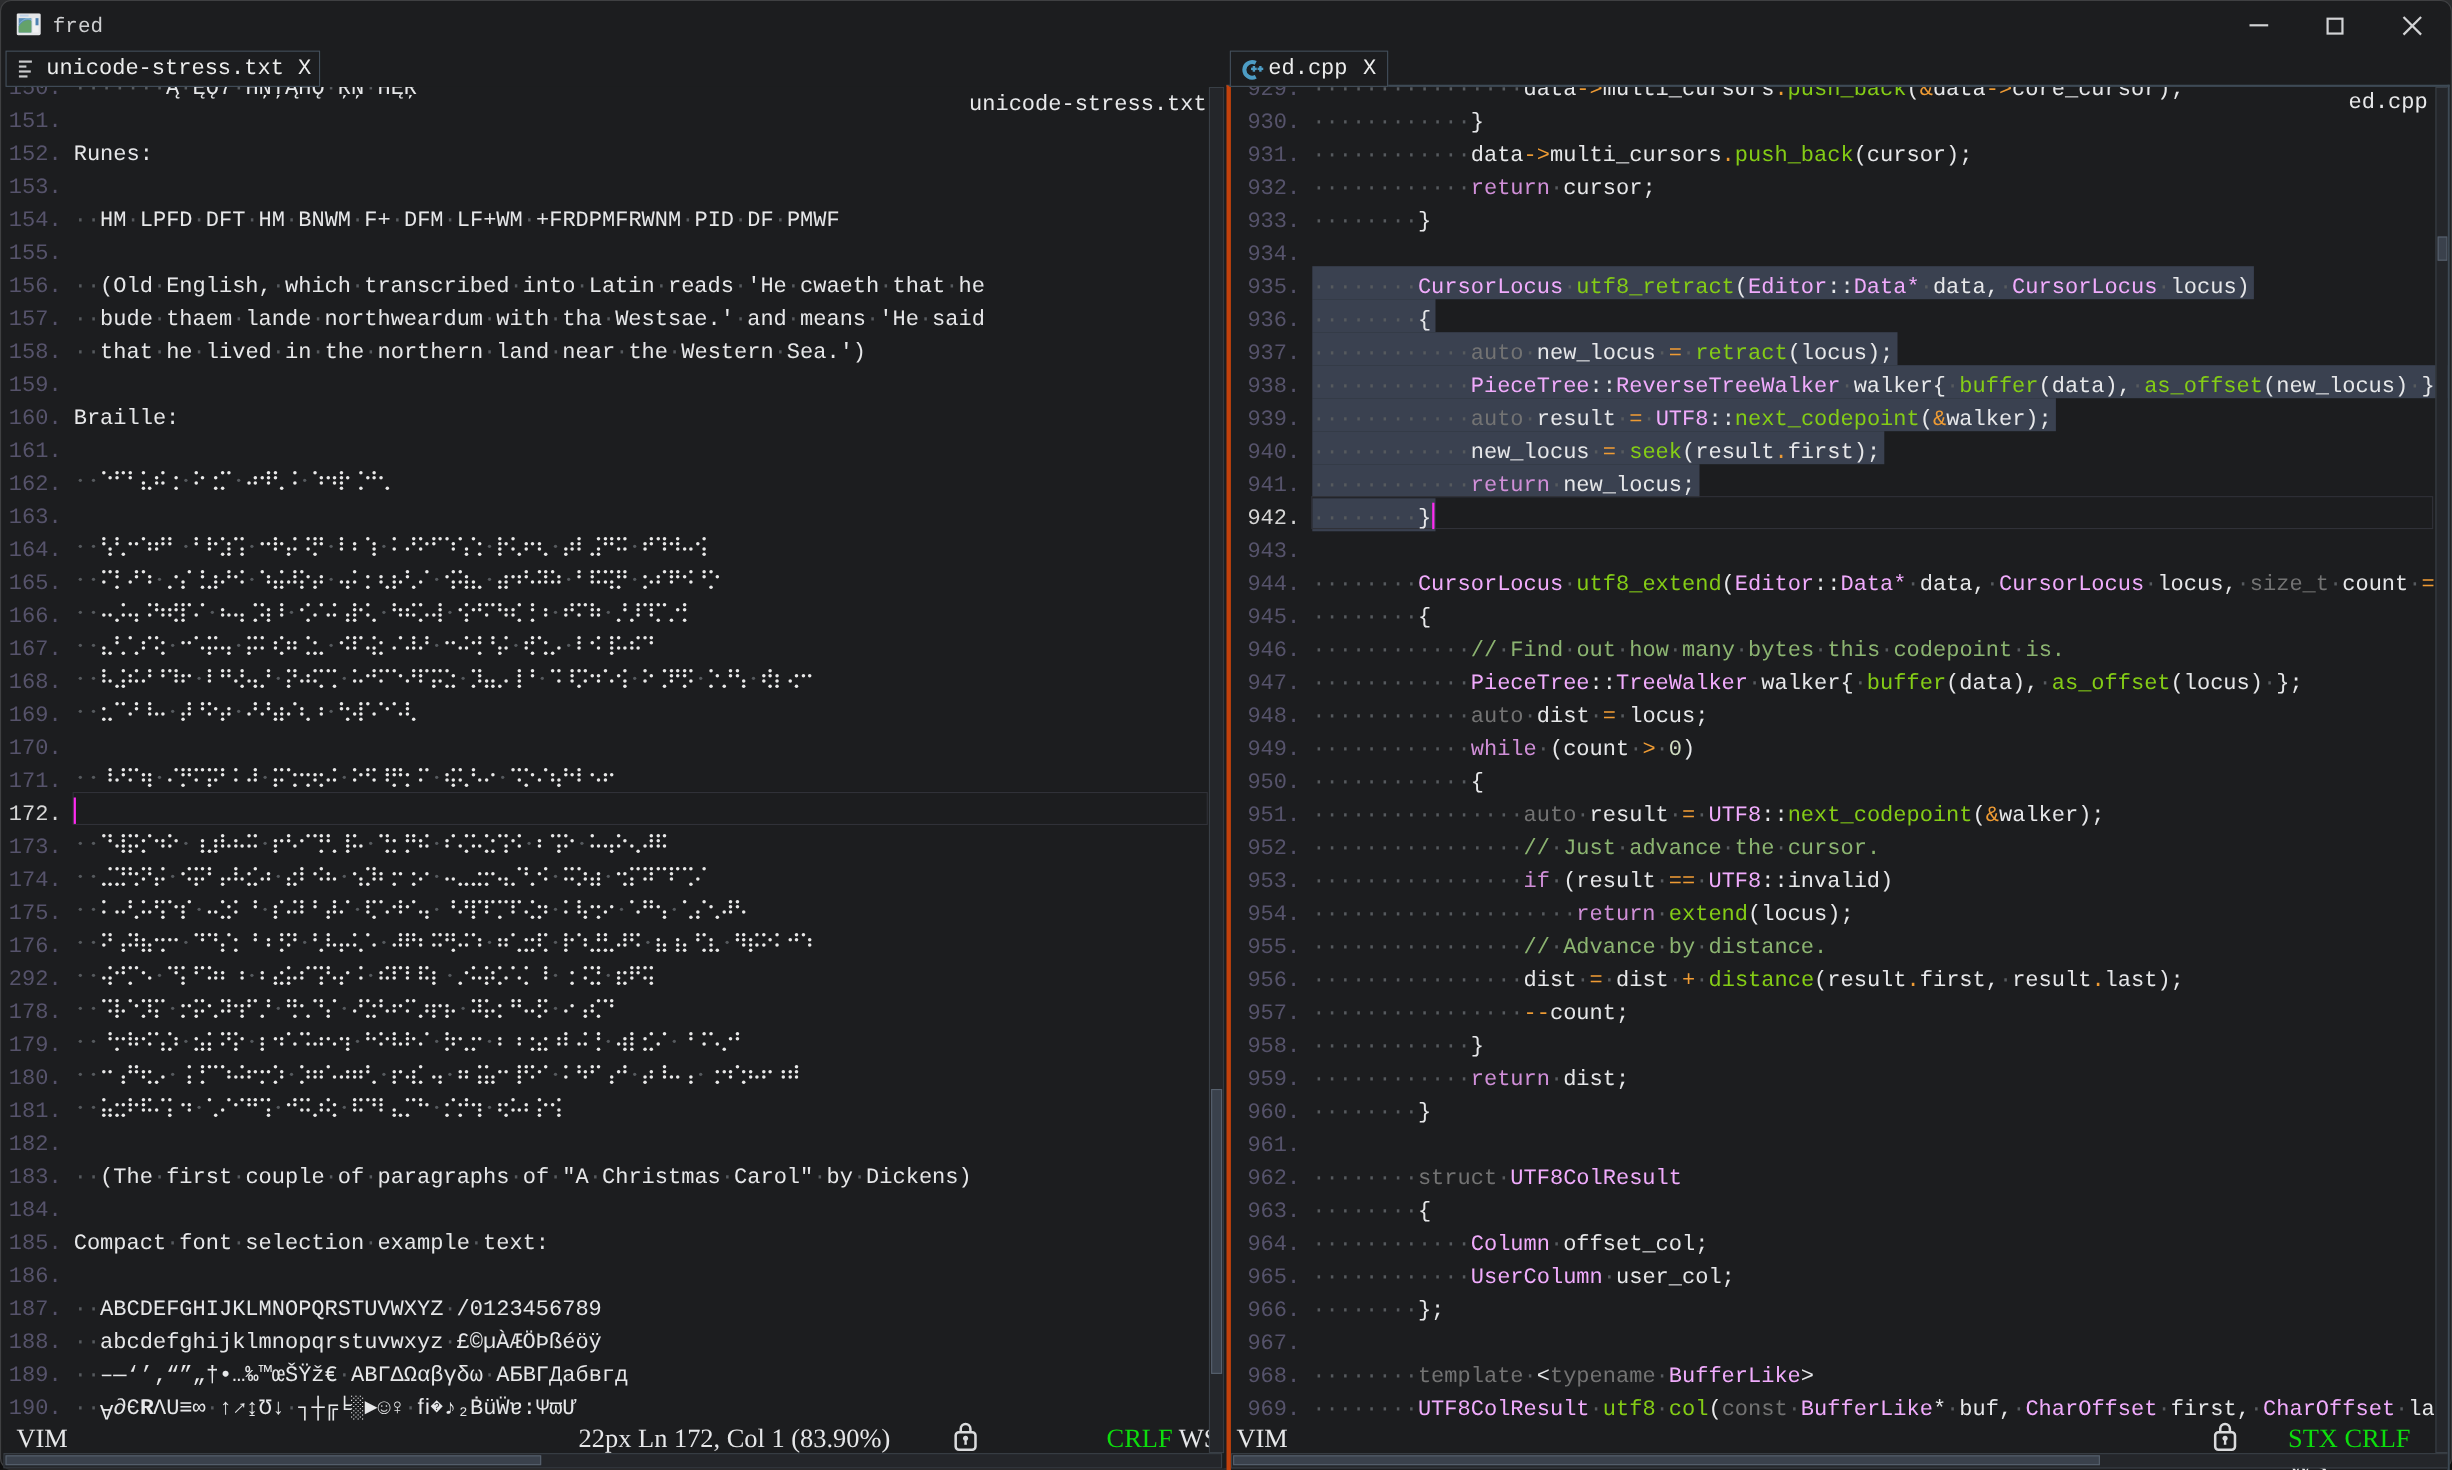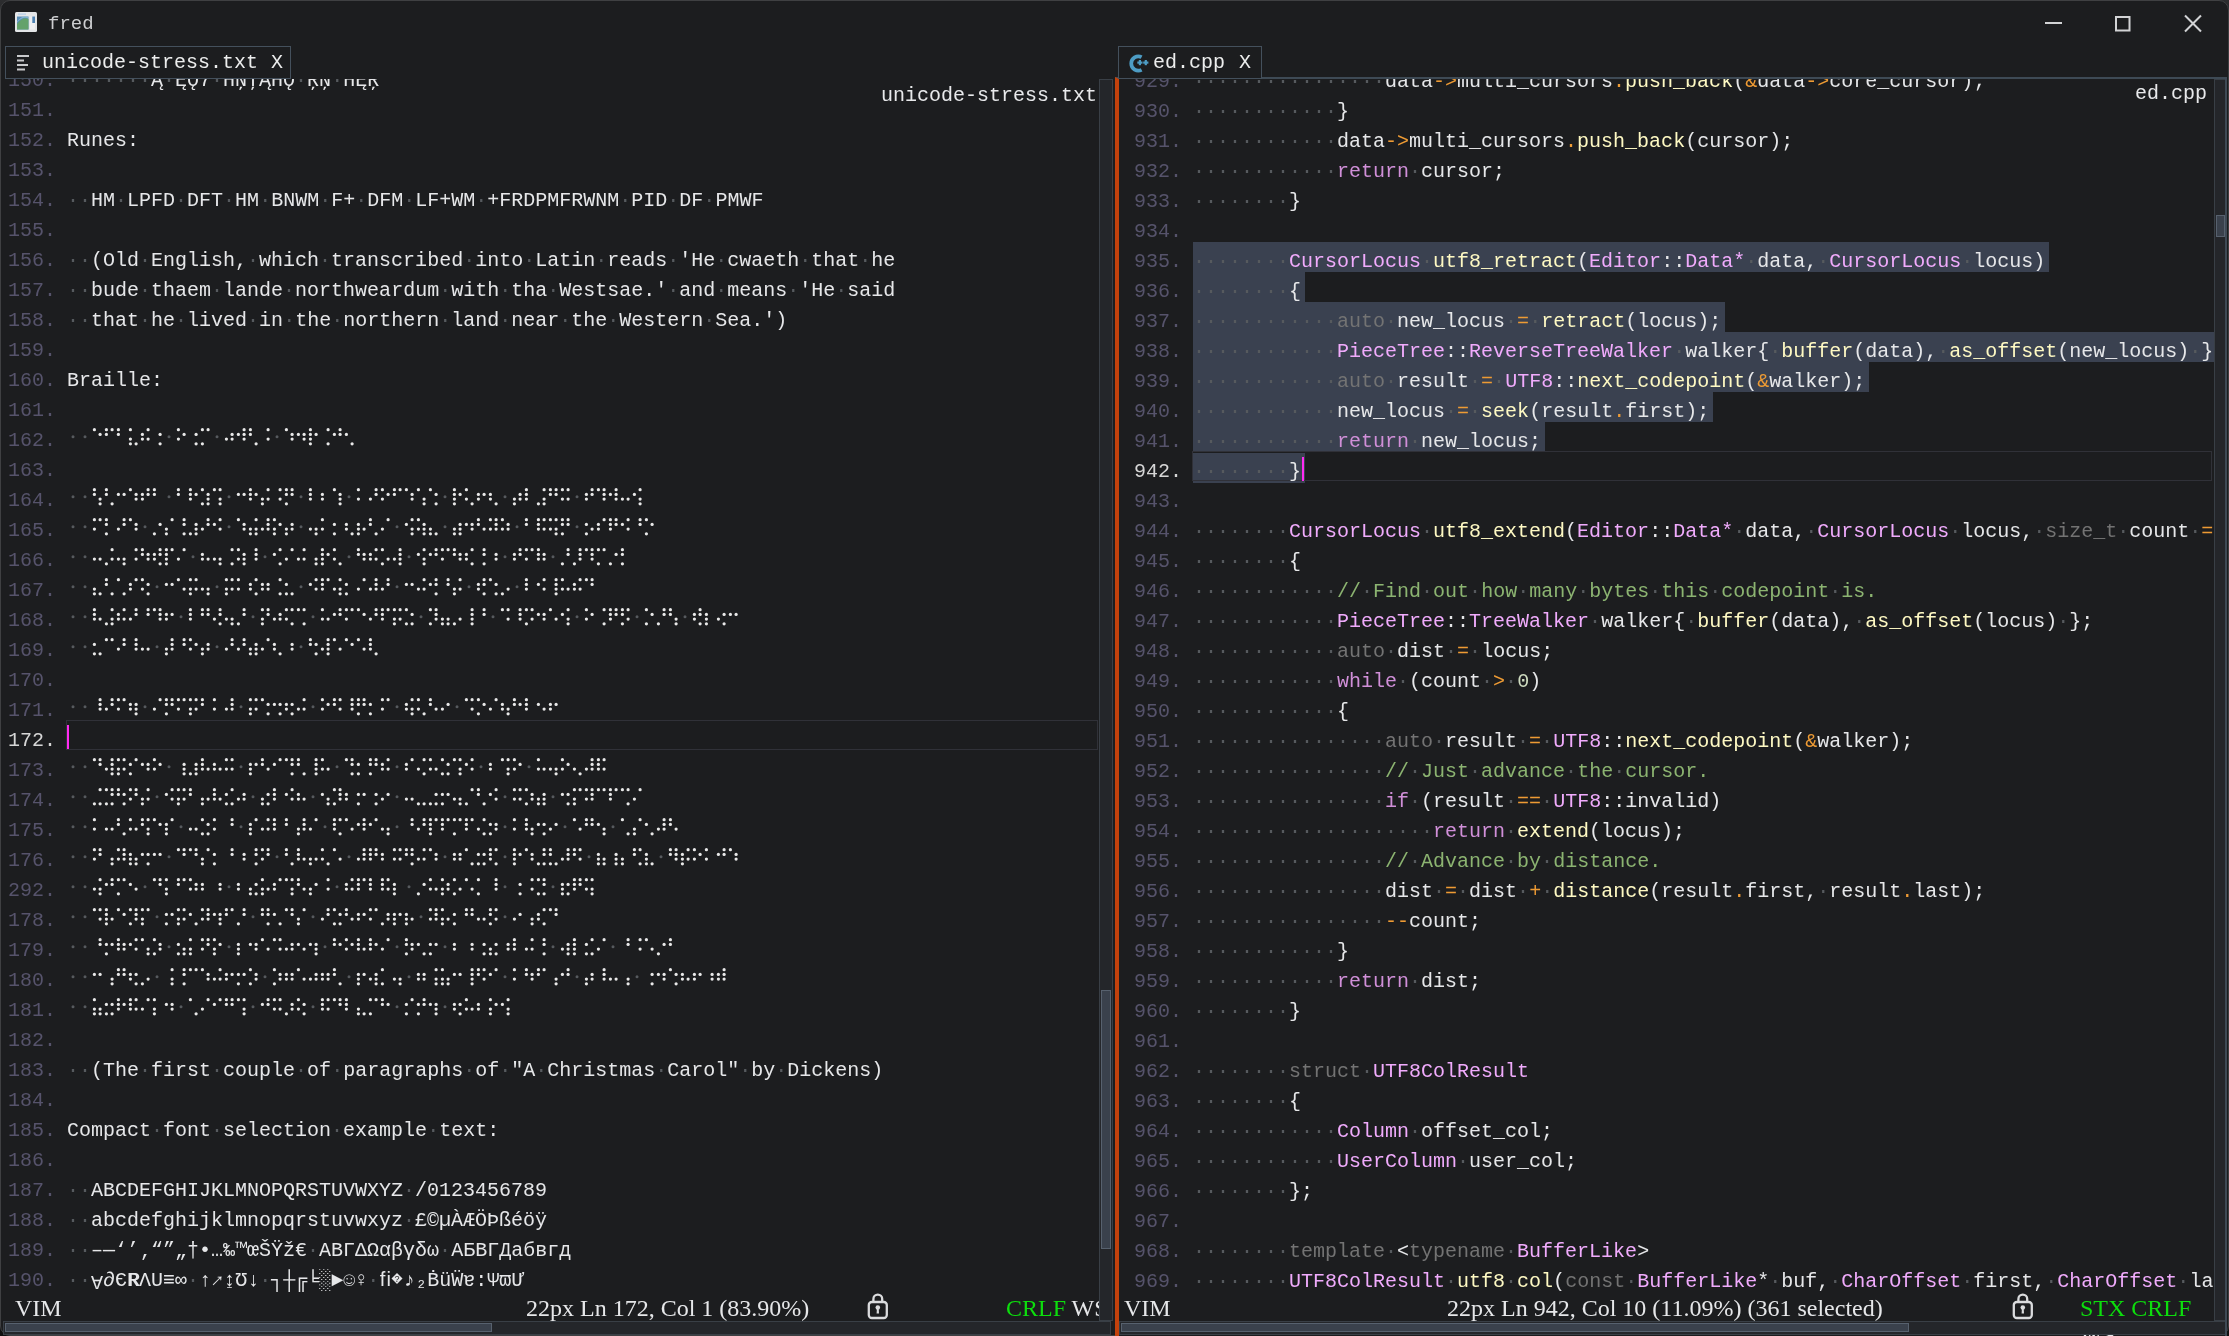--- a/index.html
+++ b/index.html
@@ -1,20 +1,20 @@
 <!DOCTYPE html>
 <html><head><meta charset="utf-8"><style>
 * {margin:0;padding:0;box-sizing:border-box}
 html,body {width:2229px;height:1336px;overflow:hidden;background:linear-gradient(#2c2d2f,#252628 40px,#101010)}
 #win {position:absolute;left:0;top:0;width:2229px;height:1336px;background:#1c1d1f;
   border:1px solid #3f4042;border-radius:10px}
 pre {font-family:"Liberation Mono", monospace;font-size:20px;line-height:30px;margin:0;position:absolute}
 .g {color:#56536b} .gcur {color:#d6d6d6}
 .w {color:#e6e7e9} .k {color:#d08fd8} .b {color:#737373} .t {color:#f0abfc}
-.f {color:#fef9c3} .o {color:#ee9b34} .c {color:#8cb471} .d {color:#565a5e}
+.f {color:#84cc16} .o {color:#ee9b34} .c {color:#8cb471} .d {color:#565a5e}
 .num {color:#cfdcc0}
 .r180 {display:inline-block;transform:rotate(180deg)}
 .r45 {display:inline-block;transform:rotate(45deg)}
 .dbl {text-shadow:1.2px 0 0 #e6e7e9}
 .ufffd {display:inline-block;width:12px;height:30px;vertical-align:top}
 .pane {position:absolute;background:#1c1d1f;overflow:hidden}
 #paneL {left:2px;top:78px;width:1110px;height:1256px}
 #paneR {left:1114px;top:76px;width:1112px;height:1316px;border-top:2px solid #3e4a55;border-left:4px solid #c2410c;border-right:2px solid #3e4a55}
 .sel {position:absolute;background:#3a4150}
 .curline {position:absolute;border:1px solid #303138}
@@ -2426,21 +2426,20 @@
 <span class="d">········</span><span class="w">{</span>
 <span class="d">············</span><span class="t">Column</span><span class="d">·</span><span class="w">offset_col;</span>
 <span class="d">············</span><span class="t">UserColumn</span><span class="d">·</span><span class="w">user_col;</span>
 <span class="d">········</span><span class="w">};</span>
 
 <span class="d">········</span><span class="b">template</span><span class="d">·</span><span class="w">&lt;</span><span class="b">typename</span><span class="d">·</span><span class="t">BufferLike</span><span class="w">&gt;</span>
 <span class="d">········</span><span class="t">UTF8ColResult</span><span class="d">·</span><span class="f">utf8</span><span class="d">·</span><span class="f">col</span><span class="w">(</span><span class="b">const</span><span class="d">·</span><span class="t">BufferLike</span><span class="w">*</span><span class="d">·</span><span class="w">buf,</span><span class="d">·</span><span class="t">CharOffset</span><span class="d">·</span><span class="w">first,</span><span class="d">·</span><span class="t">CharOffset</span><span class="d">·</span><span class="w">last)</span></pre>
     <div class="cursor" style="left:183px;top:377.5px"></div>
     <div class="fname" style="right:18px;top:3px">ed.cpp</div>
     <div class="status" style="left:5px;top:1216px">VIM</div>
-    <div class="status" style="left:328px;top:1216px">22px Ln 942, Col 10 (11.09%) (361 selected)</div>
     <svg width="22" height="28" style="left:893px;top:1213px" viewBox="0 0 22 28">
       <rect x="1.8" y="10" width="18" height="16" rx="3" fill="none" stroke="#dadbdd" stroke-width="2.3"></rect>
       <path d="M6.4 10 v-3 a4.4 4.4 0 0 1 8.8 0 v3" fill="none" stroke="#dadbdd" stroke-width="2.3"></path>
       <circle cx="10.8" cy="15.5" r="2.3" fill="#dadbdd"></circle>
       <path d="M9.9 16.5 h1.8 l0.3 5 h-2.4 z" fill="#dadbdd"></path>
     </svg>
     <div class="status" style="left:961px;top:1216px"><span class="grn">STX CRLF</span> WS</div>
     <div class="vsb" style="left:1095px;top:0px;width:13px;height:1242px">
       <div class="thumb" style="left:0.5px;top:135px;width:9px;height:22px"></div>
     </div>

